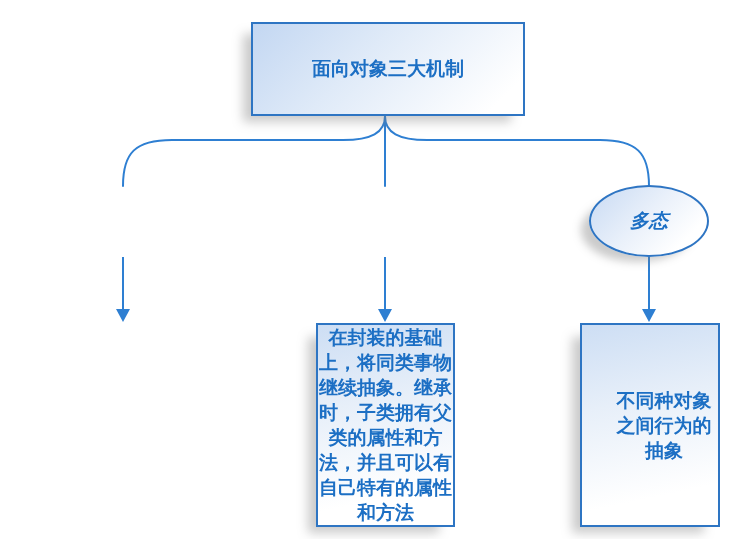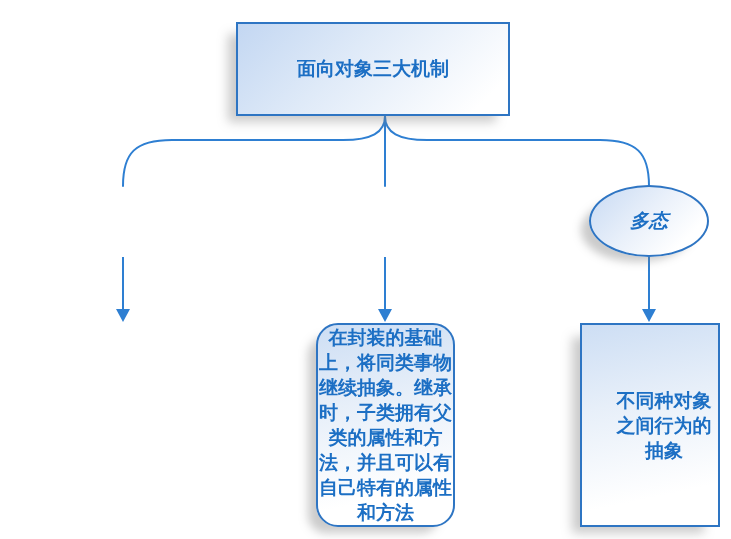--- a/index.html
+++ b/index.html
@@ -27,21 +27,21 @@
     border: 2px solid #2e75c3;
     display: flex;
     align-items: center;
     justify-content: center;
     text-align: center;
     color: #1c6fc4;
     font-weight: 700;
     font-size: 19px;
   }
   .node-root {
-    left: 236px; top: 22px;
+    left: 251px; top: 22px;
     width: 274px; height: 94px;
     background: linear-gradient(135deg, #c3d7f2 0%, #dfeaf8 40%, #ffffff 90%);
     box-shadow: -11px 9px 10px -3px rgba(125,125,125,0.40);
     line-height: 24px;
   }
   .node-ellipse {
     width: 120px; height: 72px;
     top: 185px;
     border-radius: 50%;
     background: linear-gradient(135deg, #c8daf3 0%, #e9f0fa 45%, #ffffff 80%);
@@ -53,21 +53,21 @@
   .ellipse-3 { left: 589px; font-style: italic; }
   .node-desc {
     top: 323px;
     height: 204px;
     background: linear-gradient(168deg, #cddef4 0%, #e7eff9 38%, #ffffff 82%);
     box-shadow: -12px 10px 10px -4px rgba(125,125,125,0.40);
     line-height: 25px;
     padding: 0;
   }
   .desc-1 { left: 52px;  width: 139px; }
-  .desc-2 { left: 316px; width: 139px; border-radius: 22px; }
+  .desc-2 { left: 316px; width: 139px; }
   .desc-3 { left: 580px; width: 140px; padding-left: 28px; }
   .node-label {
     display: block;
     width: 100%;
   }
 </style>
 </head>
 <body>
 
 <div class="canvas">

